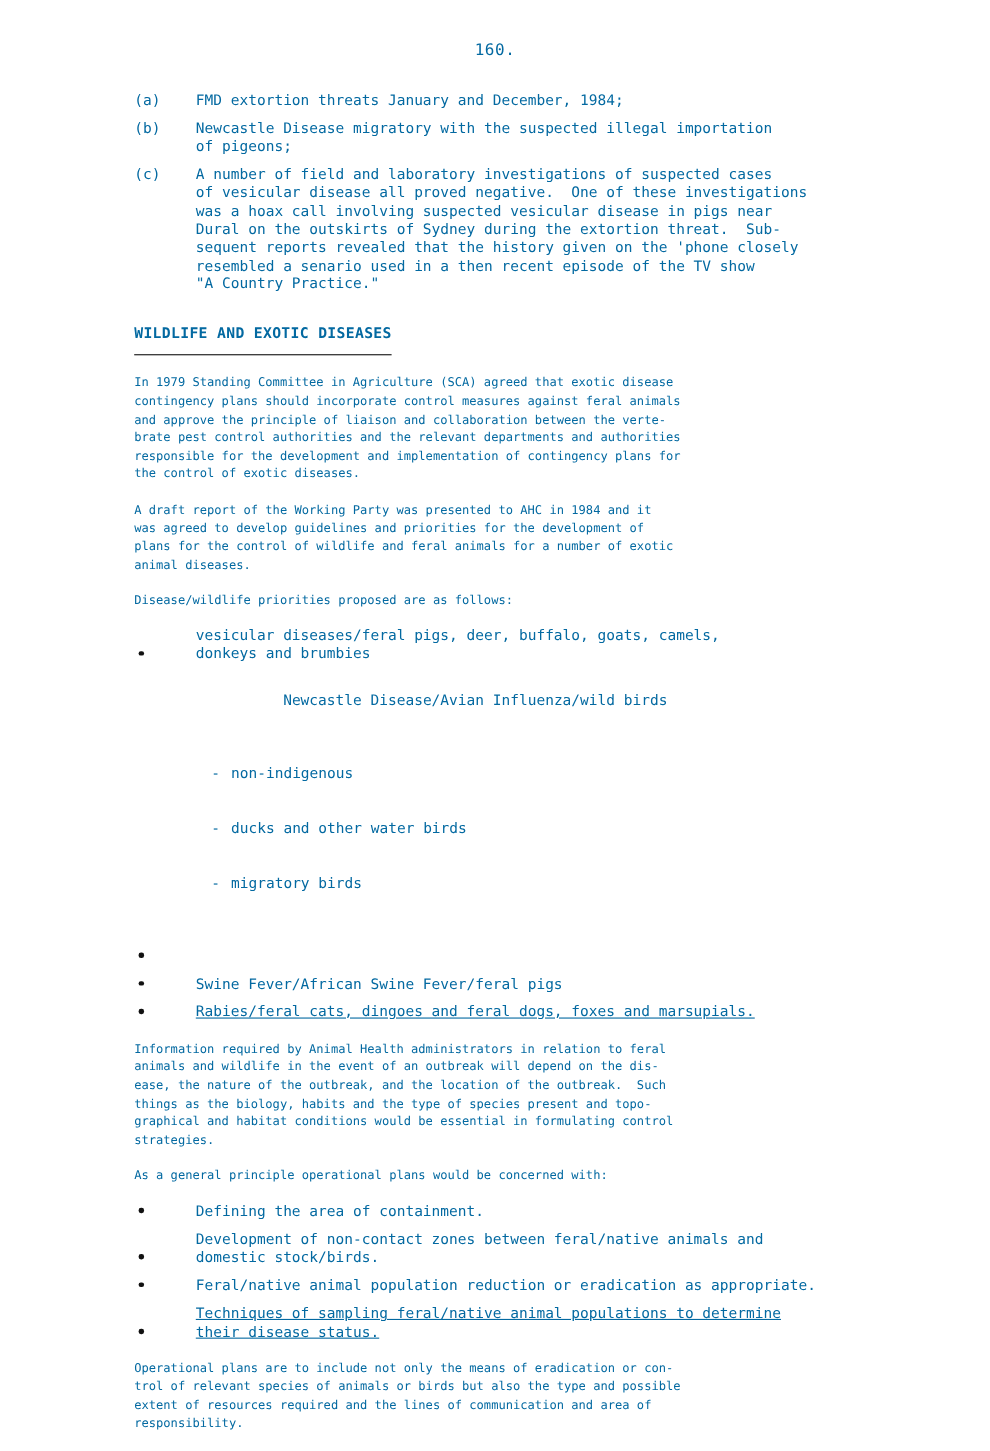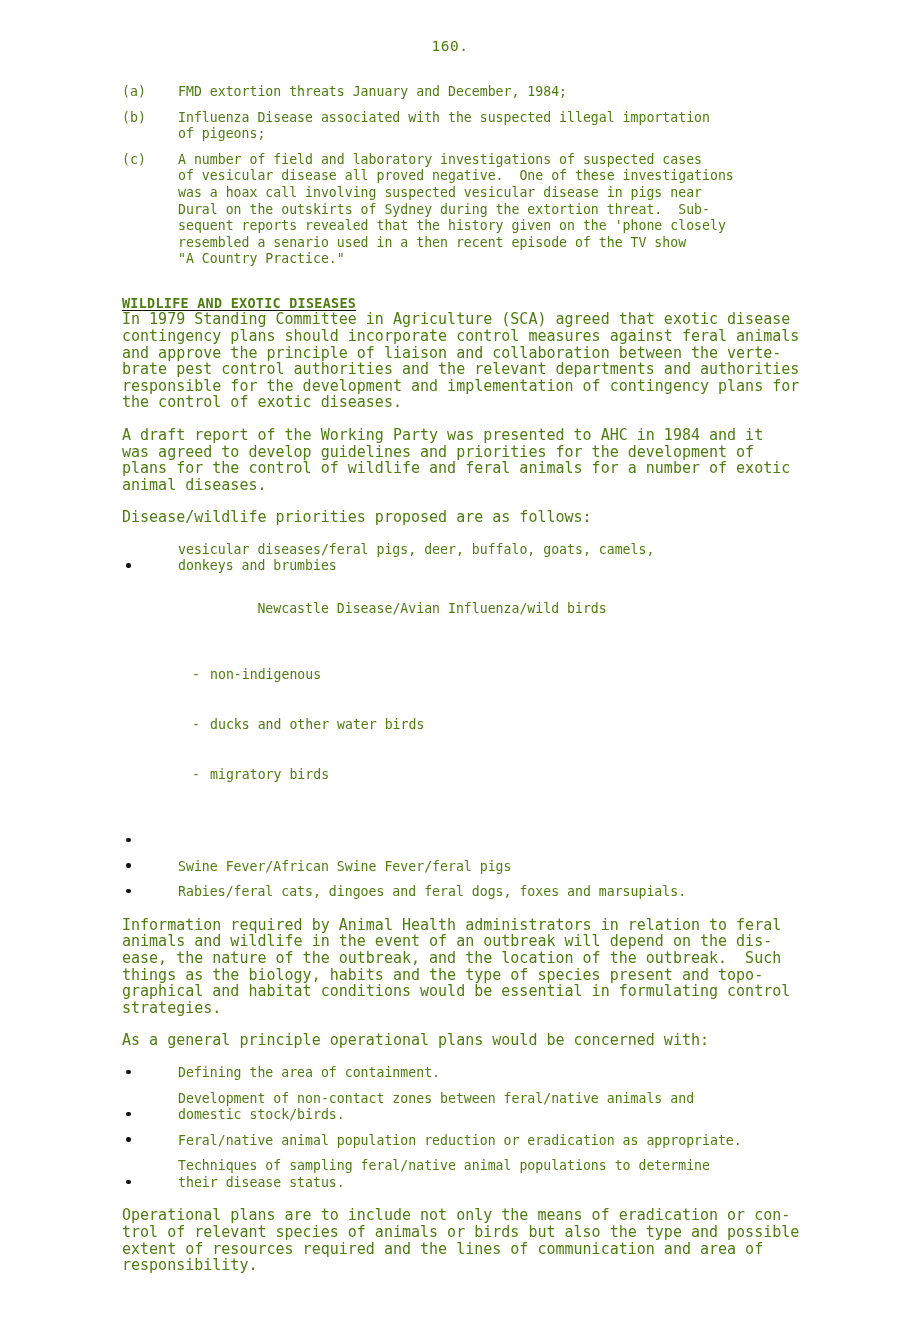--- a/index.html
+++ b/index.html
@@ -6,21 +6,21 @@
     margin: 0;
     padding: 0;
     background: #ffffff;
   }
   .page {
     position: relative;
     width: 844px;
     height: 1319px;
     background: #ffffff;
     font-family: "DejaVu Sans Mono", "Liberation Mono", monospace;
-    color: #4d7c0f;
+    color: #0369a1;
     overflow: hidden;
   }
   .page-number {
     position: absolute;
     top: 38px;
     left: 0;
     width: 900px;
     text-align: center;
     font-size: 14.5px;
     letter-spacing: 0.5px;
@@ -47,49 +47,50 @@
   .lettered-text {
     flex: 1 1 auto;
     font-size: 13.2px;
     line-height: 16.6px;
     white-space: pre-wrap;
   }
 
   
   .section-heading {
     margin-top: 20px;
+    margin-bottom: 17px;
     font-size: 13.4px;
     font-weight: bold;
     letter-spacing: 0.3px;
     display: inline-block;
     border-bottom: 1.6px solid #111111;
-    padding-bottom: 0;
+    padding-bottom: 12px;
   }
   .heading-wrap { line-height: 1; }
 
   
   .para {
-    font-size: 15px;
+    font-size: 11px;
     line-height: 16.6px;
     white-space: pre-wrap;
     margin-bottom: 16px;
   }
 
   
   .bullet-list {
     margin: 0 0 16px 0;
     padding: 0;
     list-style: none;
   }
   .bullet-item {
     display: flex;
     align-items: flex-end;
     margin-bottom: 9px;
   }
-  .bullet-item:last-child { margin-bottom: 0; }
+  .bullet-item:last-child { margin-bottom: 0; text-decoration: underline; }
   .bullet-marker {
     flex: 0 0 56px;
     font-size: 13.2px;
     line-height: 16.6px;
     padding-left: 4px;
     box-sizing: border-box;
   }
   .bullet-dot {
     display: inline-block;
     width: 4.5px;
@@ -135,21 +136,21 @@
 
   <div class="body-area">
 
     <div>
       <div class="lettered-item">
         <div class="lettered-label">(a)</div>
         <div class="lettered-text">FMD extortion threats January and December, 1984;</div>
       </div>
       <div class="lettered-item">
         <div class="lettered-label">(b)</div>
-        <div class="lettered-text">Influenza Disease associated with the suspected illegal importation
+        <div class="lettered-text">Newcastle Disease migratory with the suspected illegal importation
 of pigeons;</div>
       </div>
       <div class="lettered-item">
         <div class="lettered-label">(c)</div>
         <div class="lettered-text">A number of field and laboratory investigations of suspected cases
 of vesicular disease all proved negative.  One of these investigations
 was a hoax call involving suspected vesicular disease in pigs near
 Dural on the outskirts of Sydney during the extortion threat.  Sub-
 sequent reports revealed that the history given on the 'phone closely
 resembled a senario used in a then recent episode of the TV show

